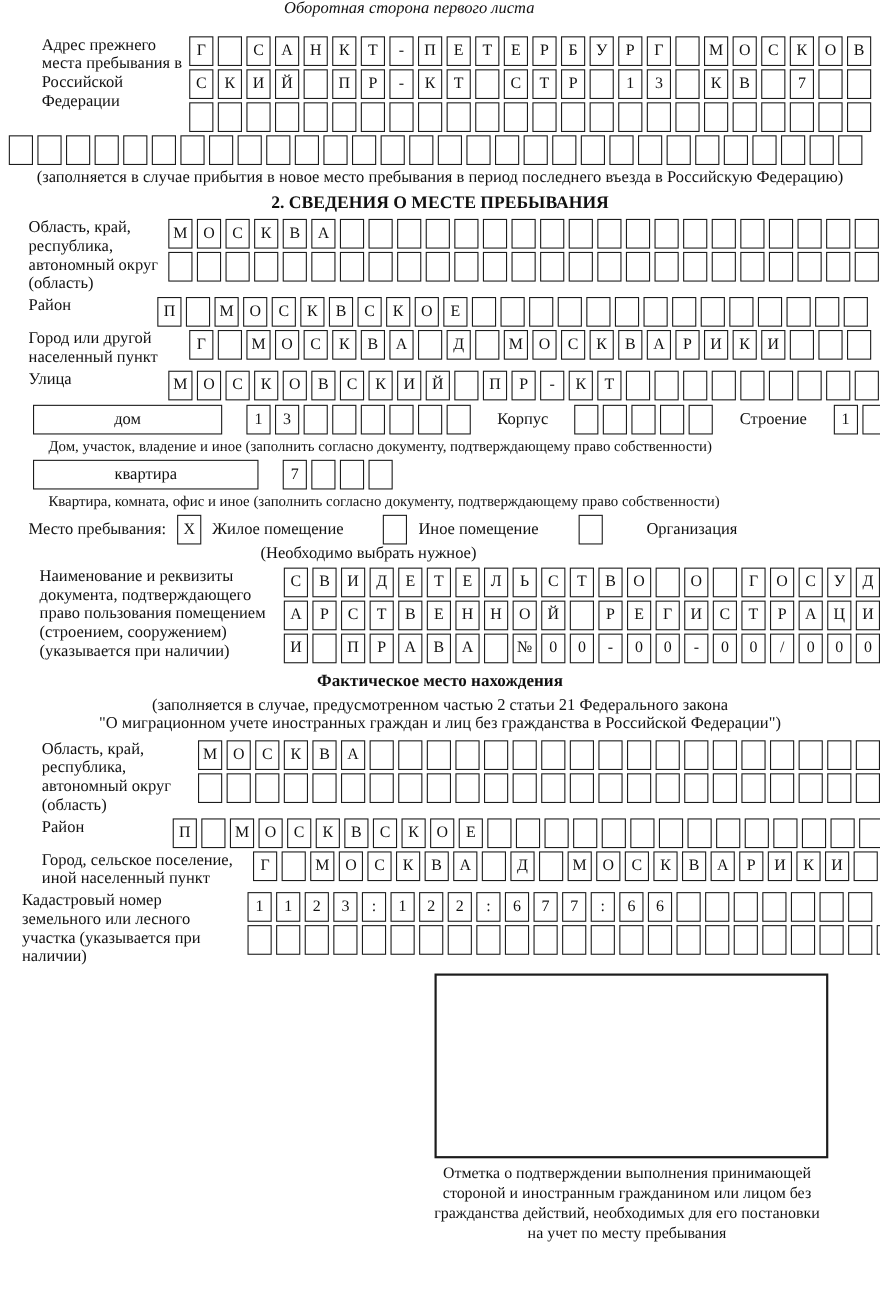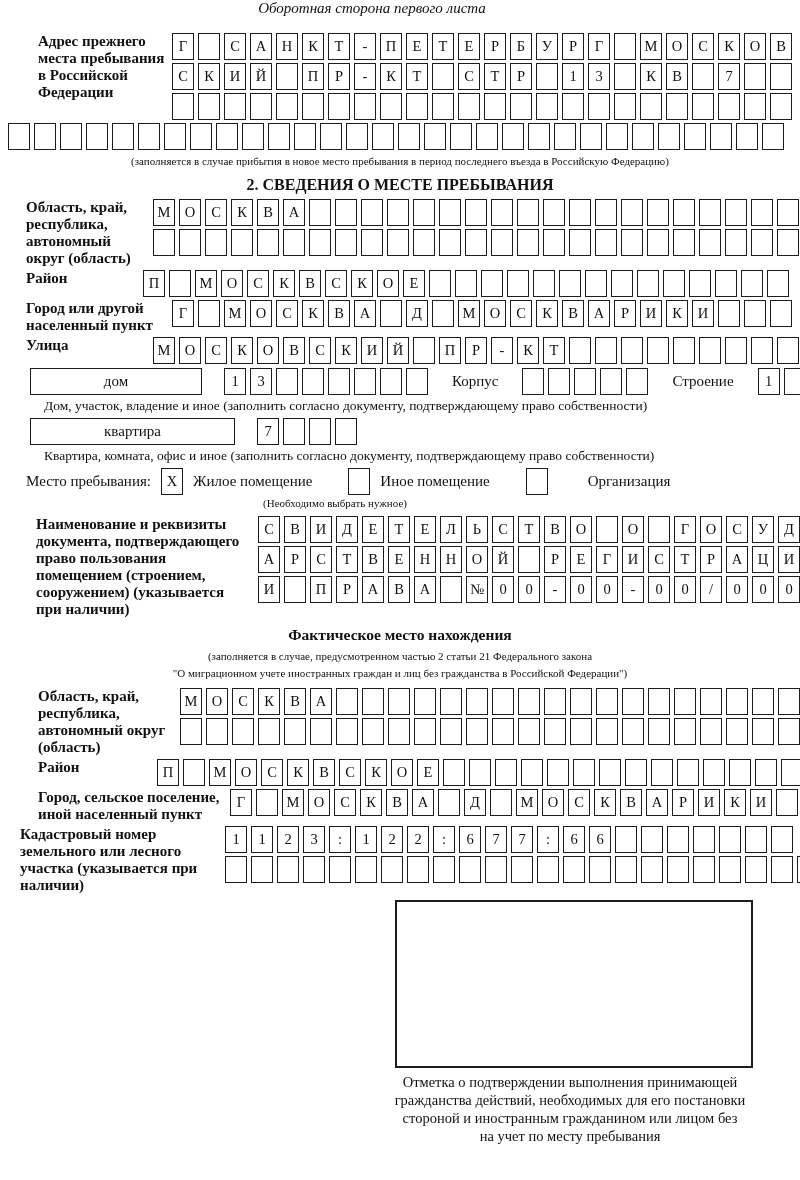--- a/index.html
+++ b/index.html
@@ -3,33 +3,33 @@
 <meta charset="utf-8">
 <style>
   html,body{margin:0;padding:0;background:#e8e8e8;}
   .page{
     width:800px;height:1180px;margin:0 auto;background:#ffffff;color:#111;
     font-family:"Liberation Serif","DejaVu Serif",serif;
     position:relative;overflow:hidden;box-sizing:border-box;
   }
   .header-note{padding-right:56px;text-align:center;font-size:15px;font-style:italic;}
   .field{display:flex;align-items:flex-start;}
-  .label{font-size:15px;line-height:17px;box-sizing:border-box;padding-right:6px;font-weight:bold;}
+  .label{font-size:15px;line-height:17px;box-sizing:border-box;padding-right:6px;}
   .rows{display:flex;flex-direction:column;gap:3px;}
   .cells{display:flex;gap:4px;flex-wrap:nowrap;}
   .cell{
     flex:0 0 22px;width:22px;height:27px;border:1.5px solid #1c1c1c;box-sizing:border-box;
     display:flex;align-items:center;justify-content:center;font-size:14.5px;background:#fff;
   }
   .bigbox{
     border:1.5px solid #1c1c1c;height:27px;box-sizing:border-box;display:flex;
     align-items:center;justify-content:center;font-size:15px;background:#fff;flex:0 0 auto;
   }
   .center{text-align:center;}
-  .note{font-size:11px;line-height:17px;}
+  .note{font-size:15px;line-height:17px;}
   .sec-title{font-size:16px;font-weight:bold;margin-top:5px;line-height:19px;}
   .fact-title{font-size:15.5px;font-weight:bold;margin-top:8px;line-height:18px;}
   .caption{font-size:13.5px;line-height:17px;padding-left:44px;margin-top:2px;margin-bottom:3px;}
   
   .lbA{flex:0 0 172px;padding-left:38px;}
   .lbRegion1{flex:0 0 153px;padding-left:26px;}
   .lbDistrict1{flex:0 0 143px;padding-left:26px;}
   .lbCity1{flex:0 0 172px;padding-left:26px;}
   .lbStreet1{flex:0 0 153px;padding-left:26px;}
   .lbDoc{flex:0 0 248px;padding-left:26px;}
@@ -632,18 +632,18 @@
           <span class="cell"></span>
           <span class="cell"></span>
           <span class="cell"></span>
         </div>
     </div>
   </div>
 
   <div class="stamp-box"></div>
   <div class="stamp-caption">
     <div>Отметка о подтверждении выполнения принимающей</div>
+    <div>стороной и иностранным гражданином или лицом без</div>
     <div>гражданства действий, необходимых для его постановки</div>
-    <div>стороной и иностранным гражданином или лицом без</div>
     <div>на учет по месту пребывания</div>
   </div>
 
 </div>
 
 </body></html>

